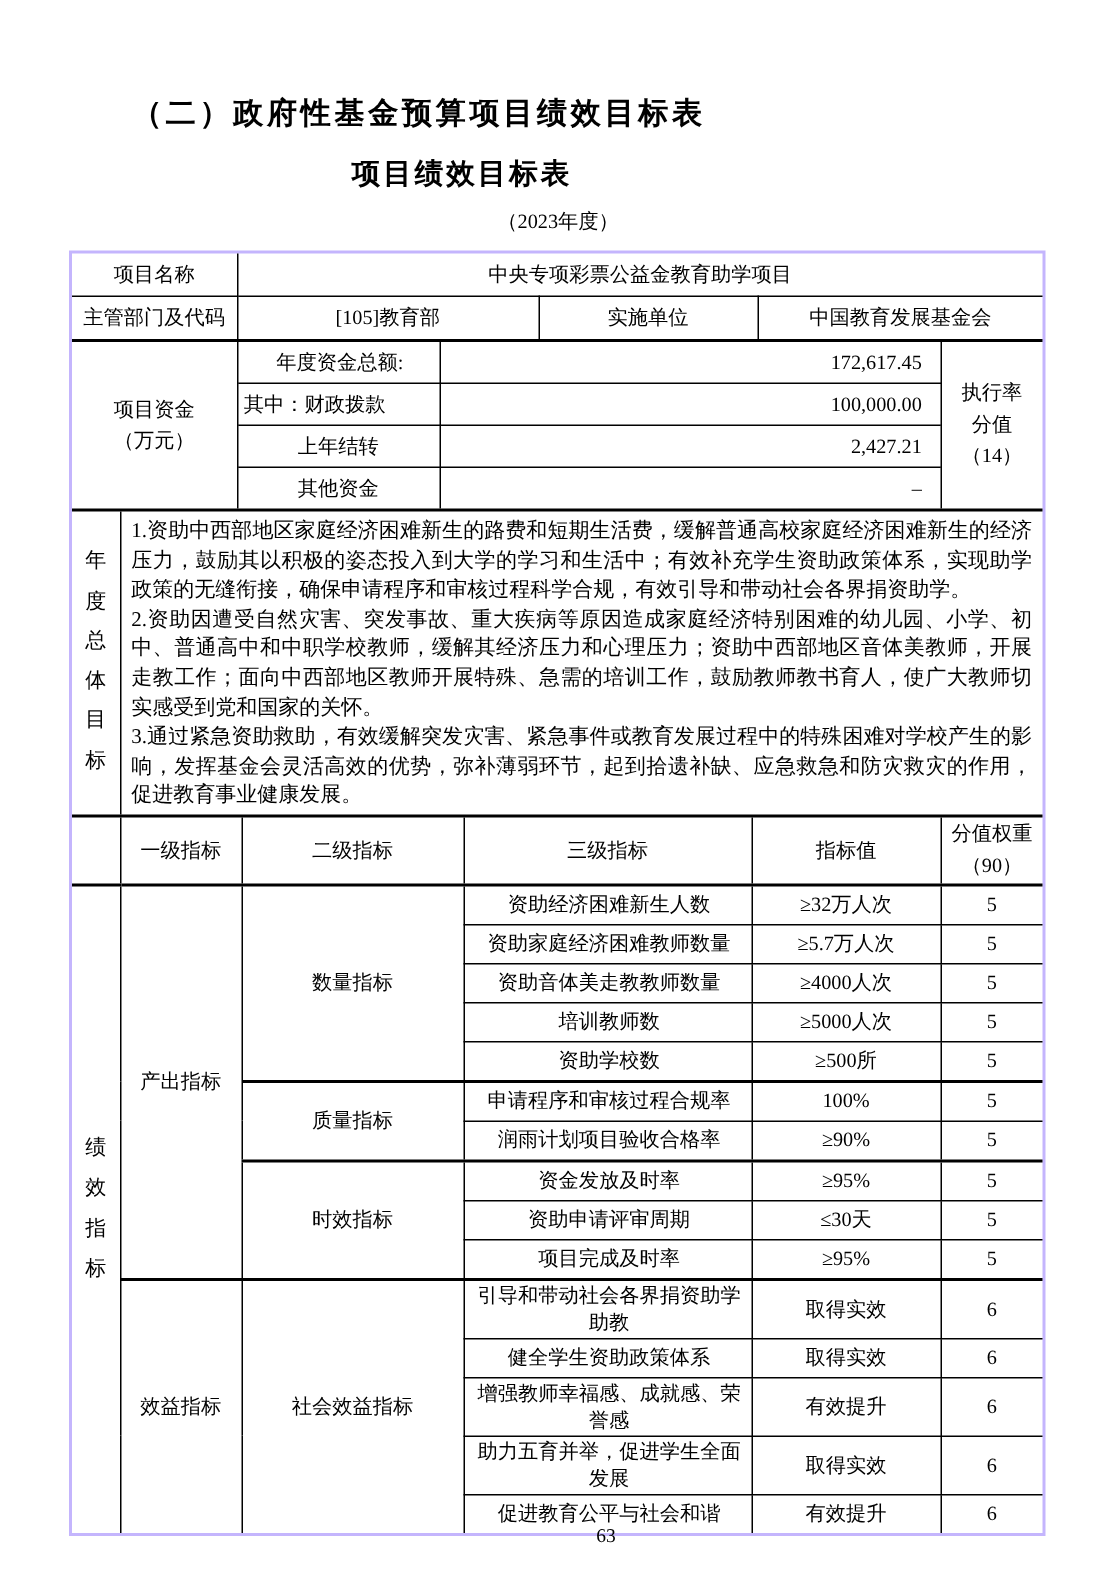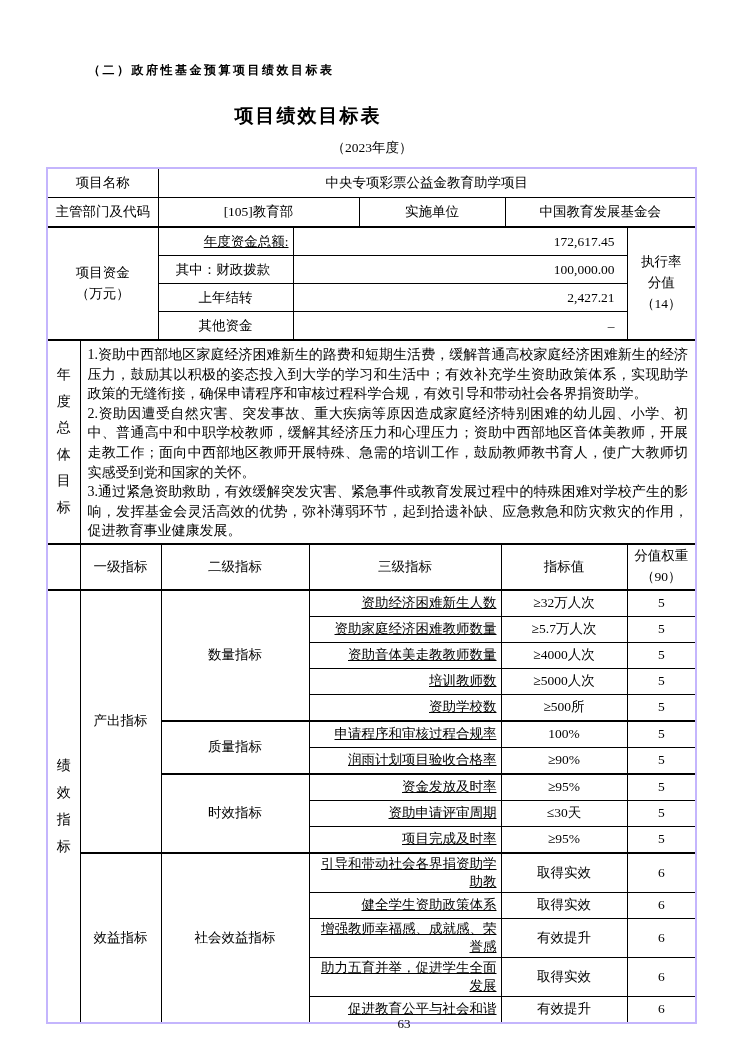--- a/index.html
+++ b/index.html
@@ -1,35 +1,35 @@
 <!DOCTYPE html>
 <html><head>
 <meta charset="utf-8">
 <style>
   html,body{margin:0;padding:0;background:#fff;}
   body{width:744px;height:1052px;font-family:"Liberation Serif","DejaVu Serif",serif;color:#000;}
   .page{position:relative;width:744px;height:1052px;overflow:hidden;background:#fff;}
 
-  .heading{position:absolute;left:88px;top:62px;font-size:12px;font-weight:bold;letter-spacing:2.5px;}
+  .heading{position:absolute;left:88px;top:62px;font-size:20px;font-weight:bold;letter-spacing:2.5px;}
   .main-title{position:absolute;left:0;top:103px;width:616px;text-align:center;
     font-family:"Liberation Sans","DejaVu Sans",sans-serif;font-weight:bold;font-size:19px;letter-spacing:2px;}
   .subtitle{position:absolute;left:0;top:139px;width:744px;text-align:center;font-size:13.5px;}
   .pagenum{position:absolute;left:0;top:1016px;width:744px;text-align:center;font-size:13px;padding-left:32px;}
 
   .wrap{position:absolute;left:46px;top:167px;width:651px;box-sizing:border-box;border:2px solid #c4b5fd;}
   .divider{height:2px;background:#000;}
 
   table{border-collapse:collapse;border:hidden;table-layout:fixed;width:647px;}
   td{border:1px solid #000;font-size:13.5px;text-align:center;vertical-align:middle;padding:1px 4px;
      overflow:hidden;}
   tr.t td{border-top-width:2px;}
 
   .pre{white-space:pre-line;line-height:1.55;}
-  .lab-left{text-align:right;padding-left:6px;text-decoration:underline;}
-  .lab-right{text-align:center;padding-right:9px;}
+  .lab-left{text-align:center;padding-left:6px;}
+  .lab-right{text-align:left;padding-right:9px;}
   .val{text-align:right;padding-right:12px;}
 
   .vtext{display:inline-block;width:16px;line-height:26.5px;font-size:14px;
          word-break:break-all;white-space:normal;}
   .v4{line-height:27px;}
 
   .goal-text{text-align:justify;vertical-align:top;padding:4px 7px 2px 7px;font-size:14px;
              line-height:19.6px;white-space:pre-line;}
 
   tr.hA td{height:26px;}

